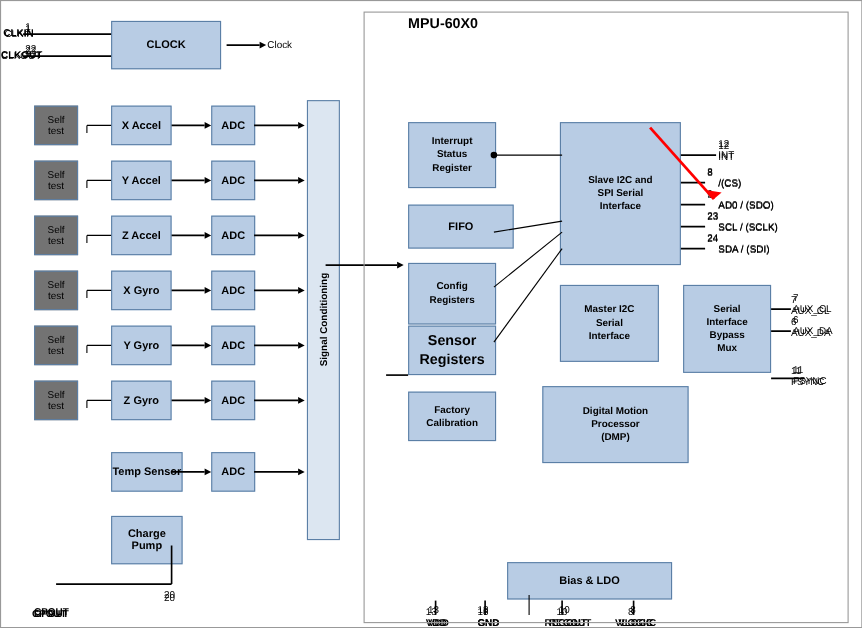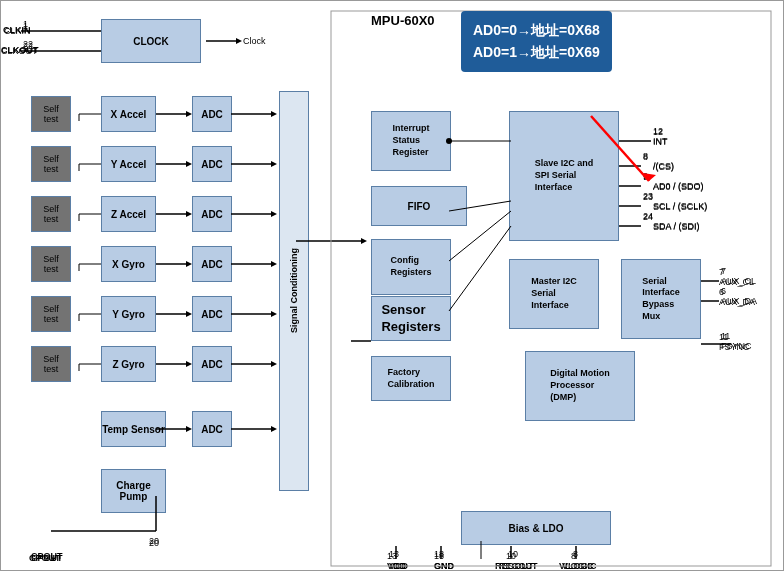--- a/index.html
+++ b/index.html
@@ -74,21 +74,21 @@
     .mpu-title {
       position: absolute;
       font-size: 13px;
       font-weight: bold;
       color: #000;
     }
     
     .right-block {
       background: #b8cce4;
       border: 1px solid #5b7fa6;
-      text-align: left;
+      text-align: center;
       display: flex;
       align-items: center;
       justify-content: center;
       font-size: 10px;
       font-weight: bold;
       color: #000;
       position: absolute;
       line-height: 1.3;
     }
   </style>
@@ -274,24 +274,20 @@
 
   <div class="block" style="left:100px;top:468px;width:65px;height:44px;white-space:pre-line;">Charge
 Pump</div>
 
   <div class="signal-cond" style="left:278px;top:90px;width:30px;height:400px;font-size:9px;">Signal Conditioning</div>
 
   <div style="position:absolute;left:30px;top:552px;font-size:9px;font-weight:bold;">CPOUT</div>
 
   <div class="mpu-title" style="left:370px;top:12px;">MPU-60X0</div>
 
-  <div class="tooltip-box" style="left:460px;top:10px;z-index:10;">
-    <div>AD0=0→地址=0X68</div>
-    <div>AD0=1→地址=0X69</div>
-  </div>
 
   <div class="right-block" style="left:370px;top:110px;width:80px;height:60px;white-space:pre-line;font-size:9px;">Interrupt
 Status
 Register</div>
 
   <div class="right-block" style="left:370px;top:185px;width:96px;height:40px;">FIFO</div>
 
   <div class="right-block" style="left:370px;top:238px;width:80px;height:56px;white-space:pre-line;font-size:9px;">Config
 Registers</div>
 
@@ -307,21 +303,21 @@
 
   <div class="right-block" style="left:508px;top:258px;width:90px;height:70px;white-space:pre-line;font-size:9px;">Master I2C
 Serial
 Interface</div>
 
   <div class="right-block" style="left:620px;top:258px;width:80px;height:80px;white-space:pre-line;font-size:9px;">Serial
 Interface
 Bypass
 Mux</div>
 
-  <div class="right-block" style="left:524px;top:350px;width:110px;height:70px;white-space:pre-line;font-size:9px;">Digital Motion
+  <div class="right-block" style="left:492px;top:350px;width:133px;height:70px;white-space:pre-line;font-size:9px;">Digital Motion
 Processor
 (DMP)</div>
 
   <div class="right-block" style="left:460px;top:510px;width:150px;height:34px;">Bias &amp; LDO</div>
 
   <div style="position:absolute;left:652px;top:136px;font-size:9px;">INT</div>
   <div style="position:absolute;left:652px;top:126px;font-size:9px;">12</div>
 
   <div style="position:absolute;left:652px;top:161px;font-size:9px;">/(CS)</div>
   <div style="position:absolute;left:642px;top:151px;font-size:9px;">8</div>

